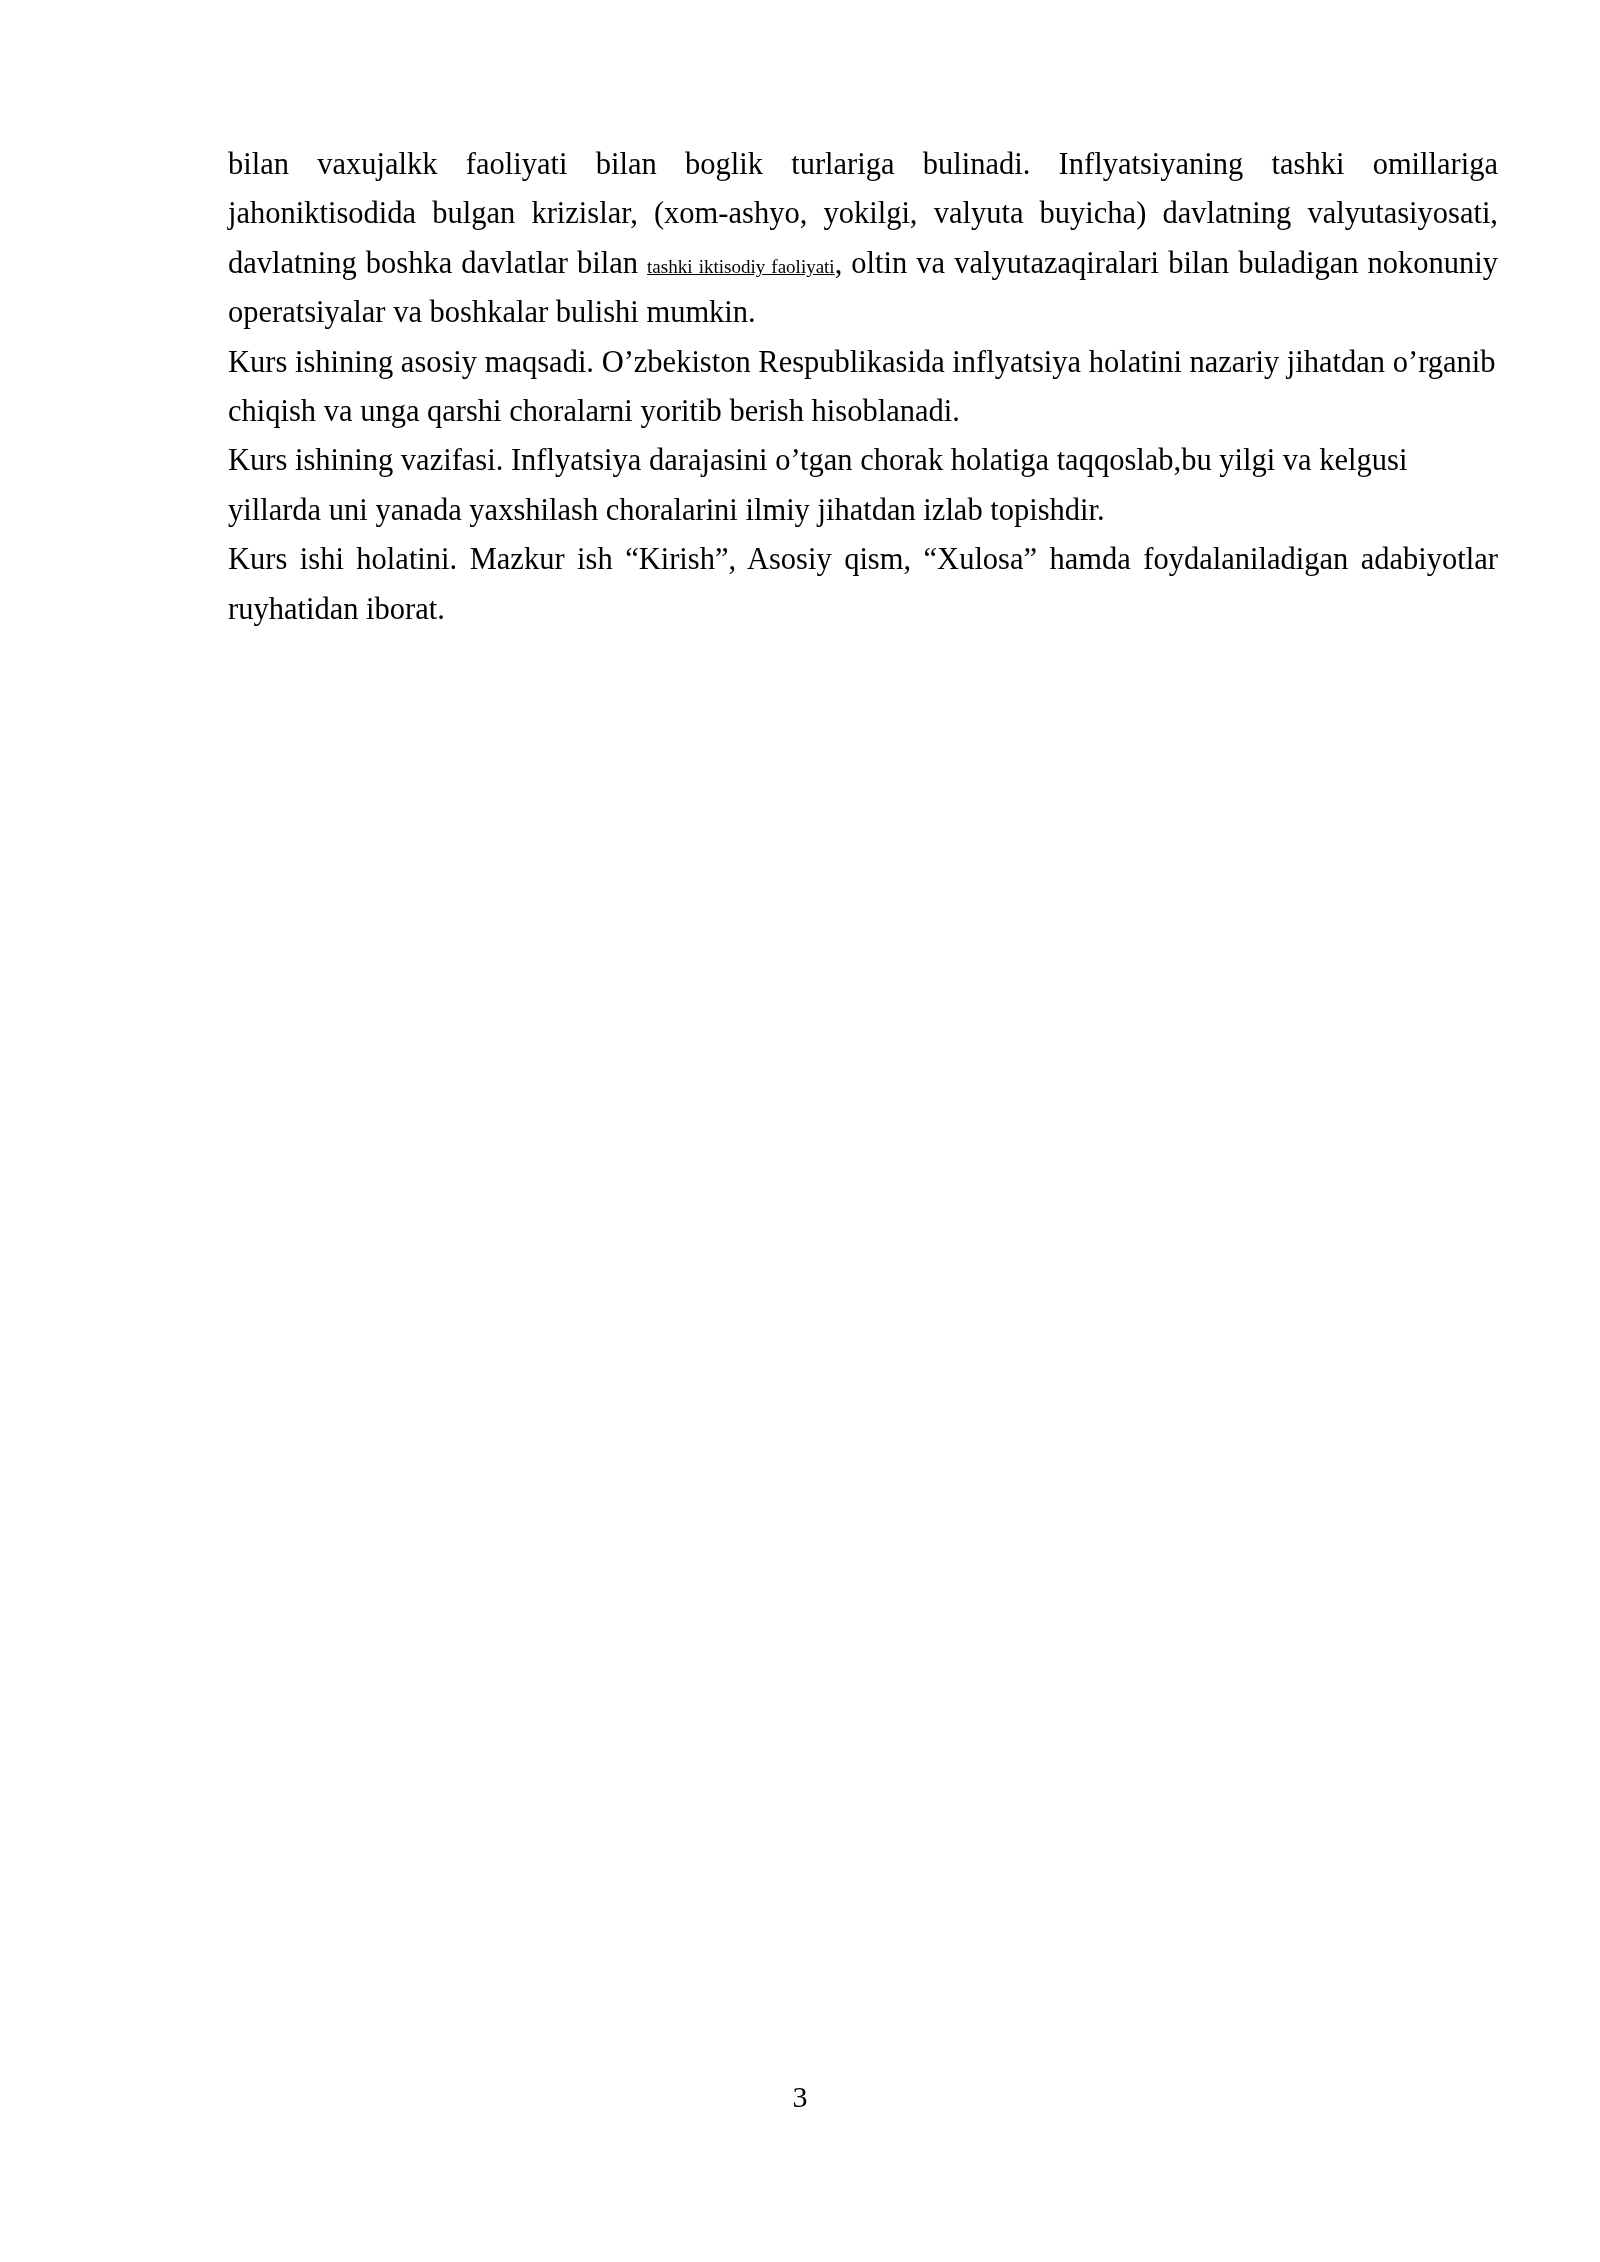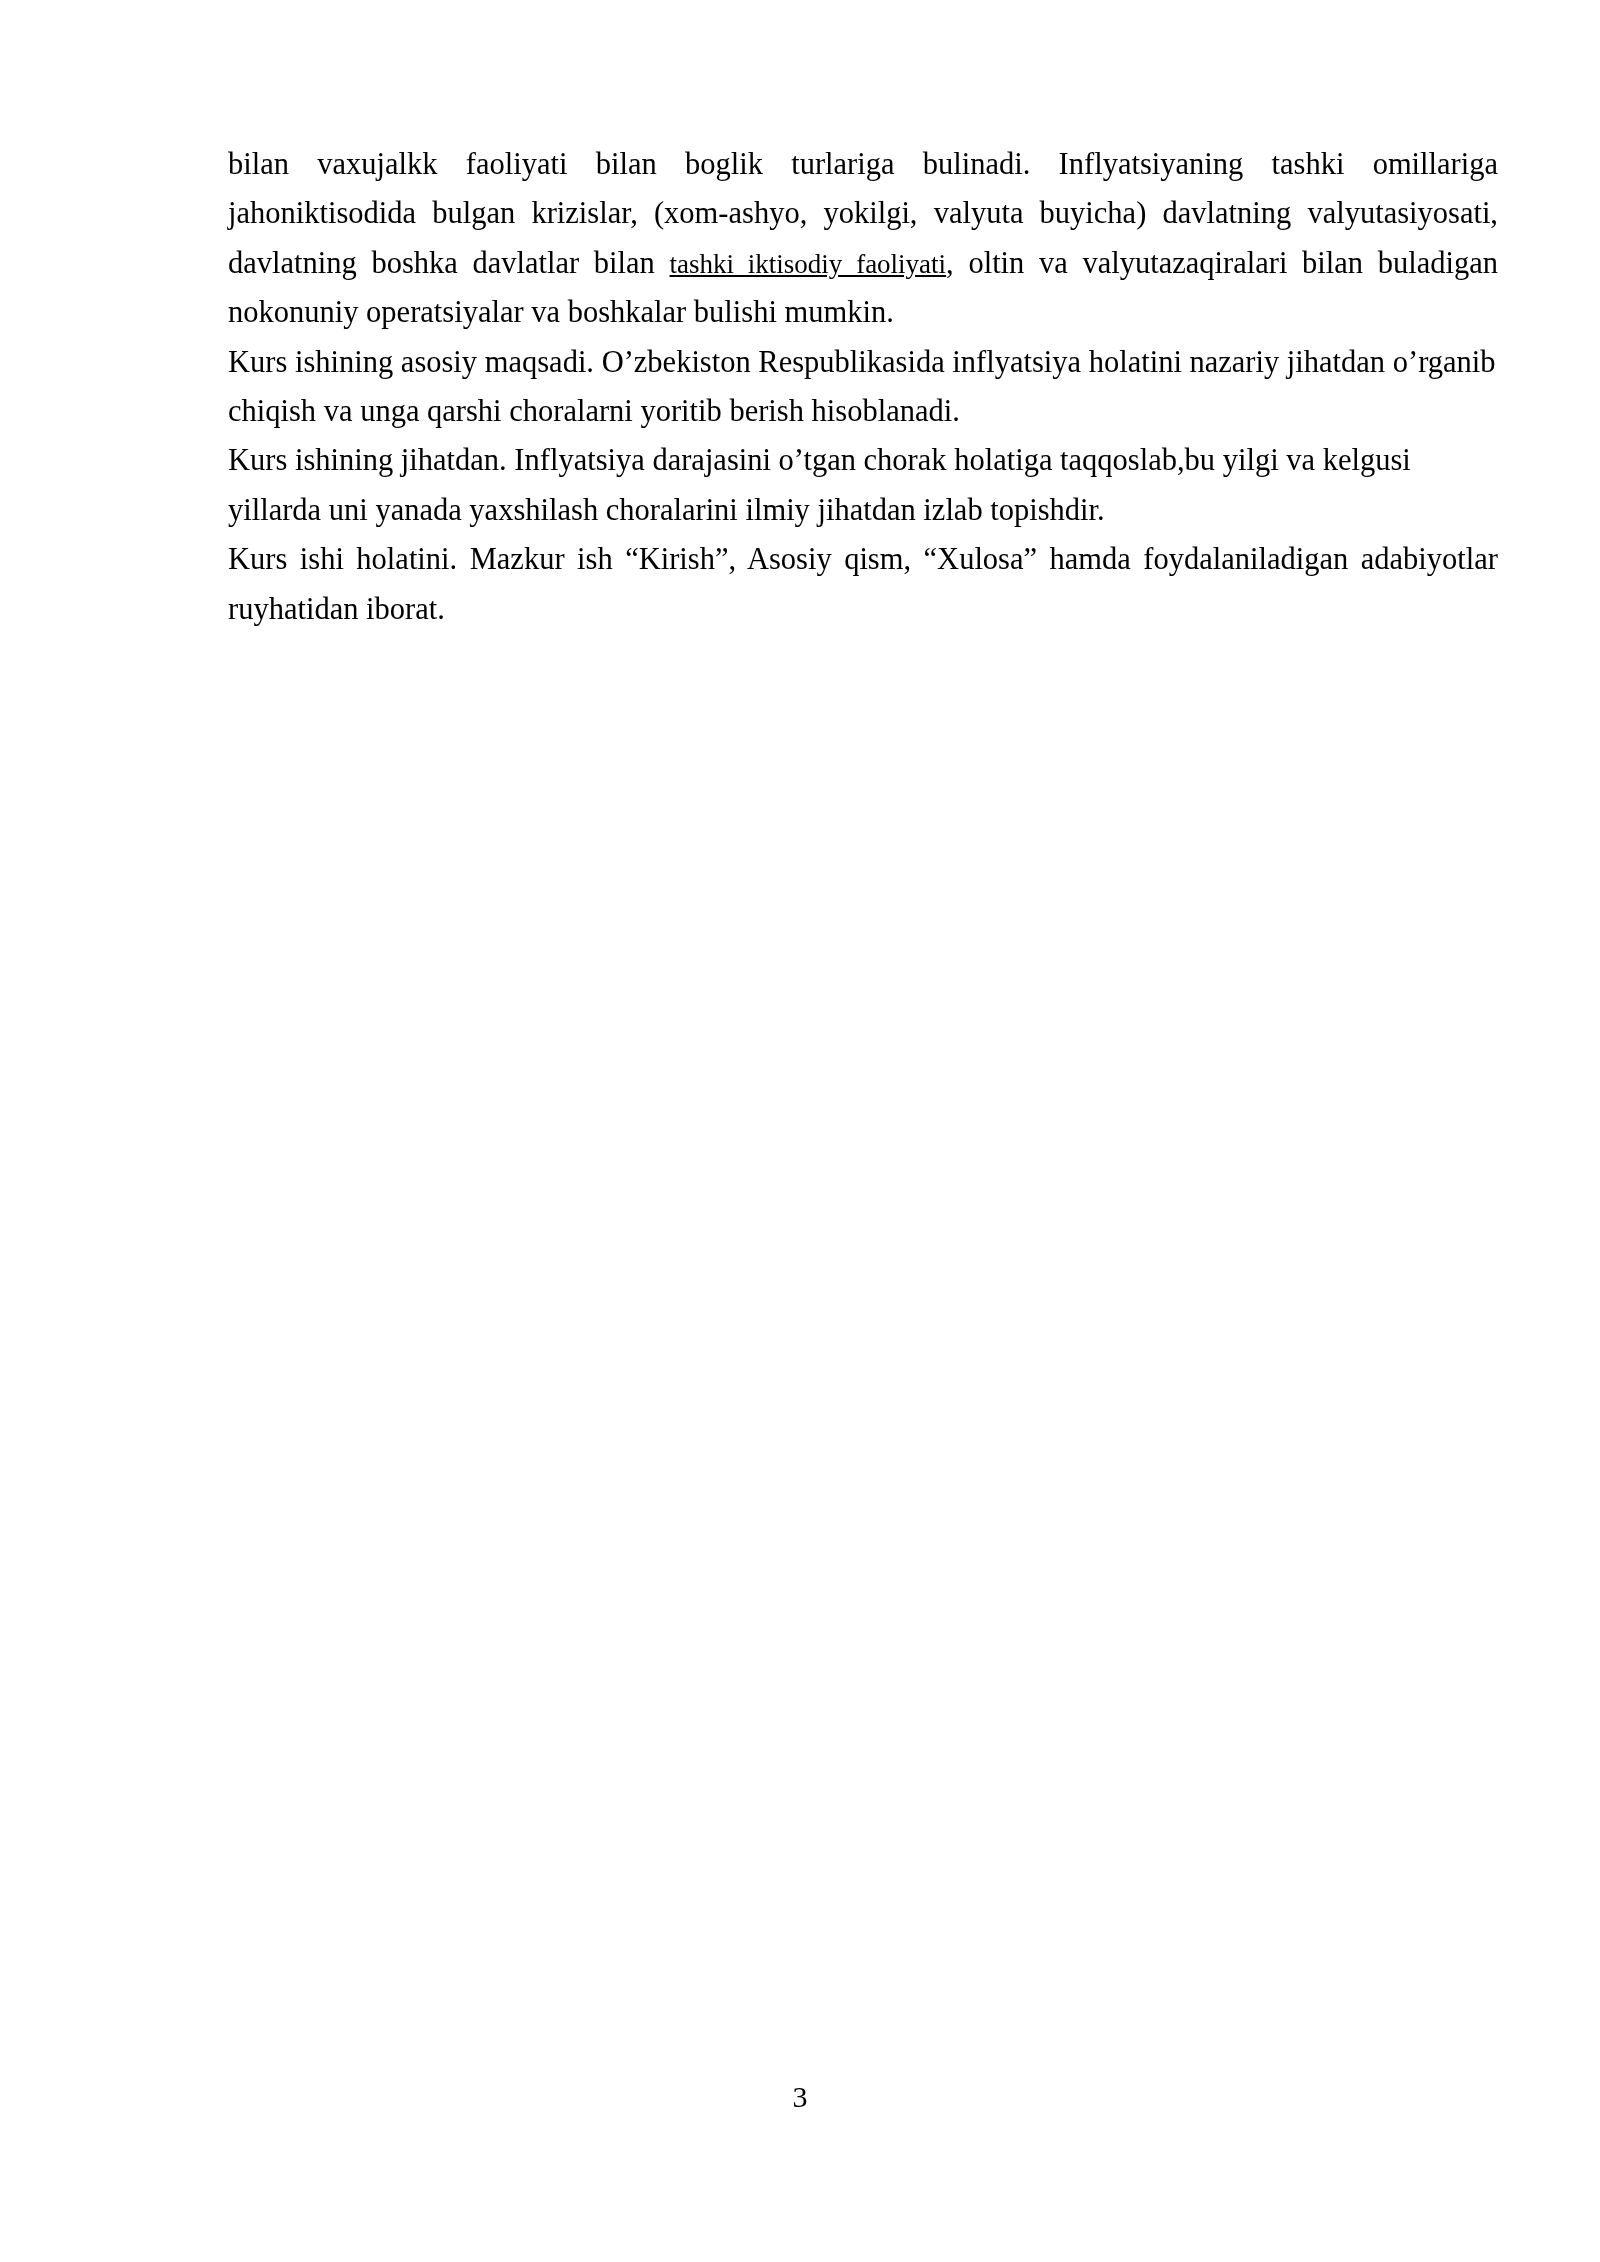--- a/index.html
+++ b/index.html
@@ -37,21 +37,21 @@
     text-justify: inter-word;
   }
   .left {
     text-align: left;
   }
   .bold {
     font-weight: normal;
   }
   .underline-small {
     text-decoration: underline;
-    font-size: 27px;
+    font-size: 19px;
   }
   .page-number {
     position: absolute;
     left: 0;
     right: 0;
     top: 2080px;
     text-align: center;
     font-size: 30px;
     font-family: "Liberation Serif", "DejaVu Serif", serif;
     color: #000000;
@@ -61,21 +61,21 @@
 <body>
 
 <div class="page">
 
   <div class="content">
 
     <p class="justified" id="para-1"><span>bilan vaxujalkk faoliyati bilan boglik turlariga bulinadi. Inflyatsiyaning tashki omillariga jahoniktisodida bulgan krizislar, (xom-ashyo, yokilgi, valyuta buyicha) davlatning valyutasiyosati, davlatning boshka davlatlar bilan </span><span class="underline-small">tashki iktisodiy faoliyati</span><span>, oltin va valyutazaqiralari bilan buladigan nokonuniy operatsiyalar va boshkalar bulishi mumkin.</span></p>
 
     <p class="left" id="para-2"><span class="bold">Kurs ishining asosiy maqsadi.</span><span> O’zbekiston Respublikasida inflyatsiya holatini nazariy jihatdan o’rganib chiqish va unga qarshi choralarni yoritib berish hisoblanadi.</span></p>
 
-    <p class="left" id="para-3"><span class="bold">Kurs ishining jihatdan.</span><span> Inflyatsiya darajasini o’tgan chorak holatiga taqqoslab,bu yilgi va kelgusi yillarda uni yanada yaxshilash choralarini ilmiy jihatdan izlab topishdir.</span></p>
+    <p class="left" id="para-3"><span class="bold">Kurs ishining vazifasi.</span><span> Inflyatsiya darajasini o’tgan chorak holatiga taqqoslab,bu yilgi va kelgusi yillarda uni yanada yaxshilash choralarini ilmiy jihatdan izlab topishdir.</span></p>
 
     <p class="justified" id="para-4"><span class="bold">Kurs ishi holatini</span><span>. Mazkur ish “Kirish”, Asosiy qism, “Xulosa” hamda foydalaniladigan adabiyotlar ruyhatidan iborat.</span></p>
 
   </div>
 
   <div class="page-number">3</div>
 
 </div>
 
 </body></html>

